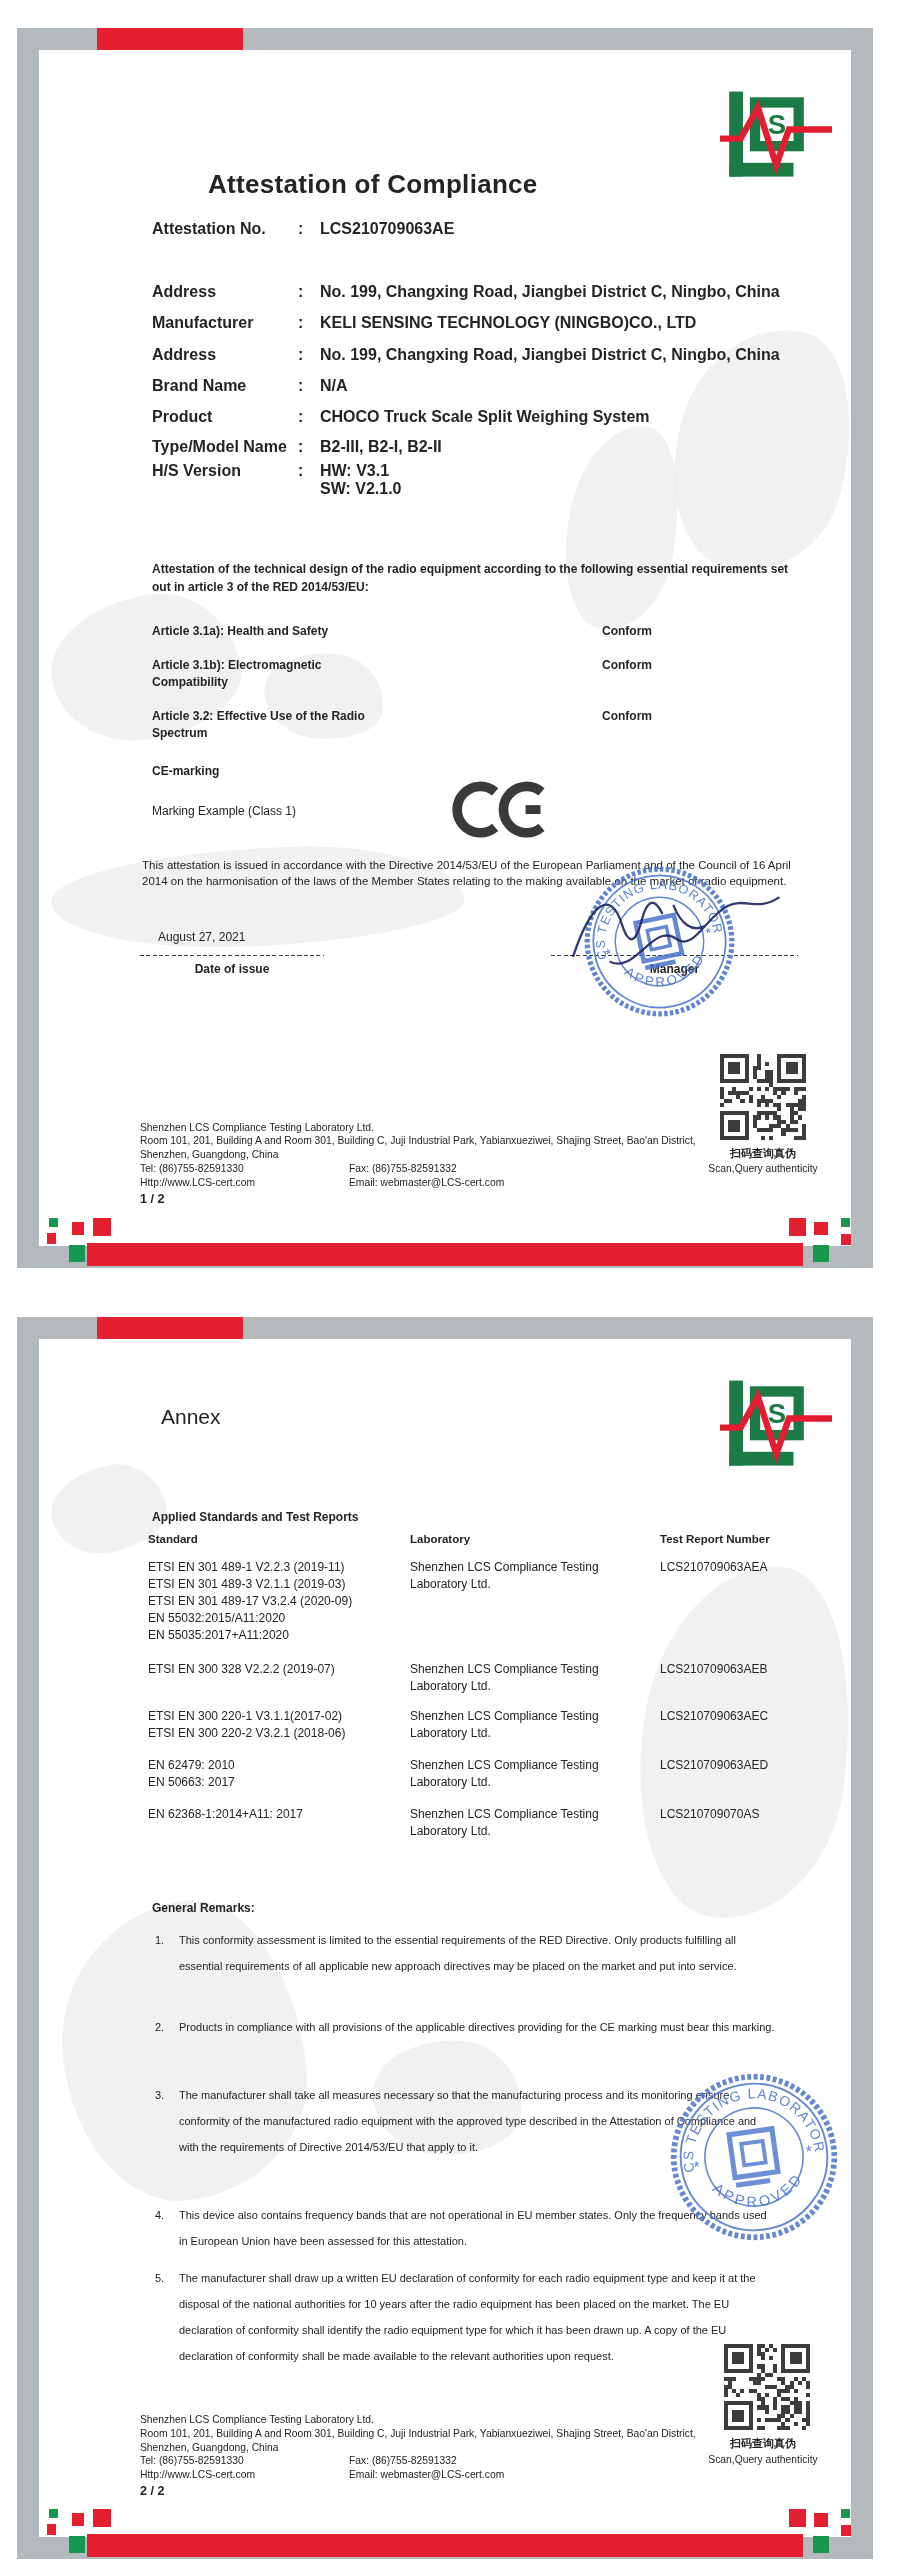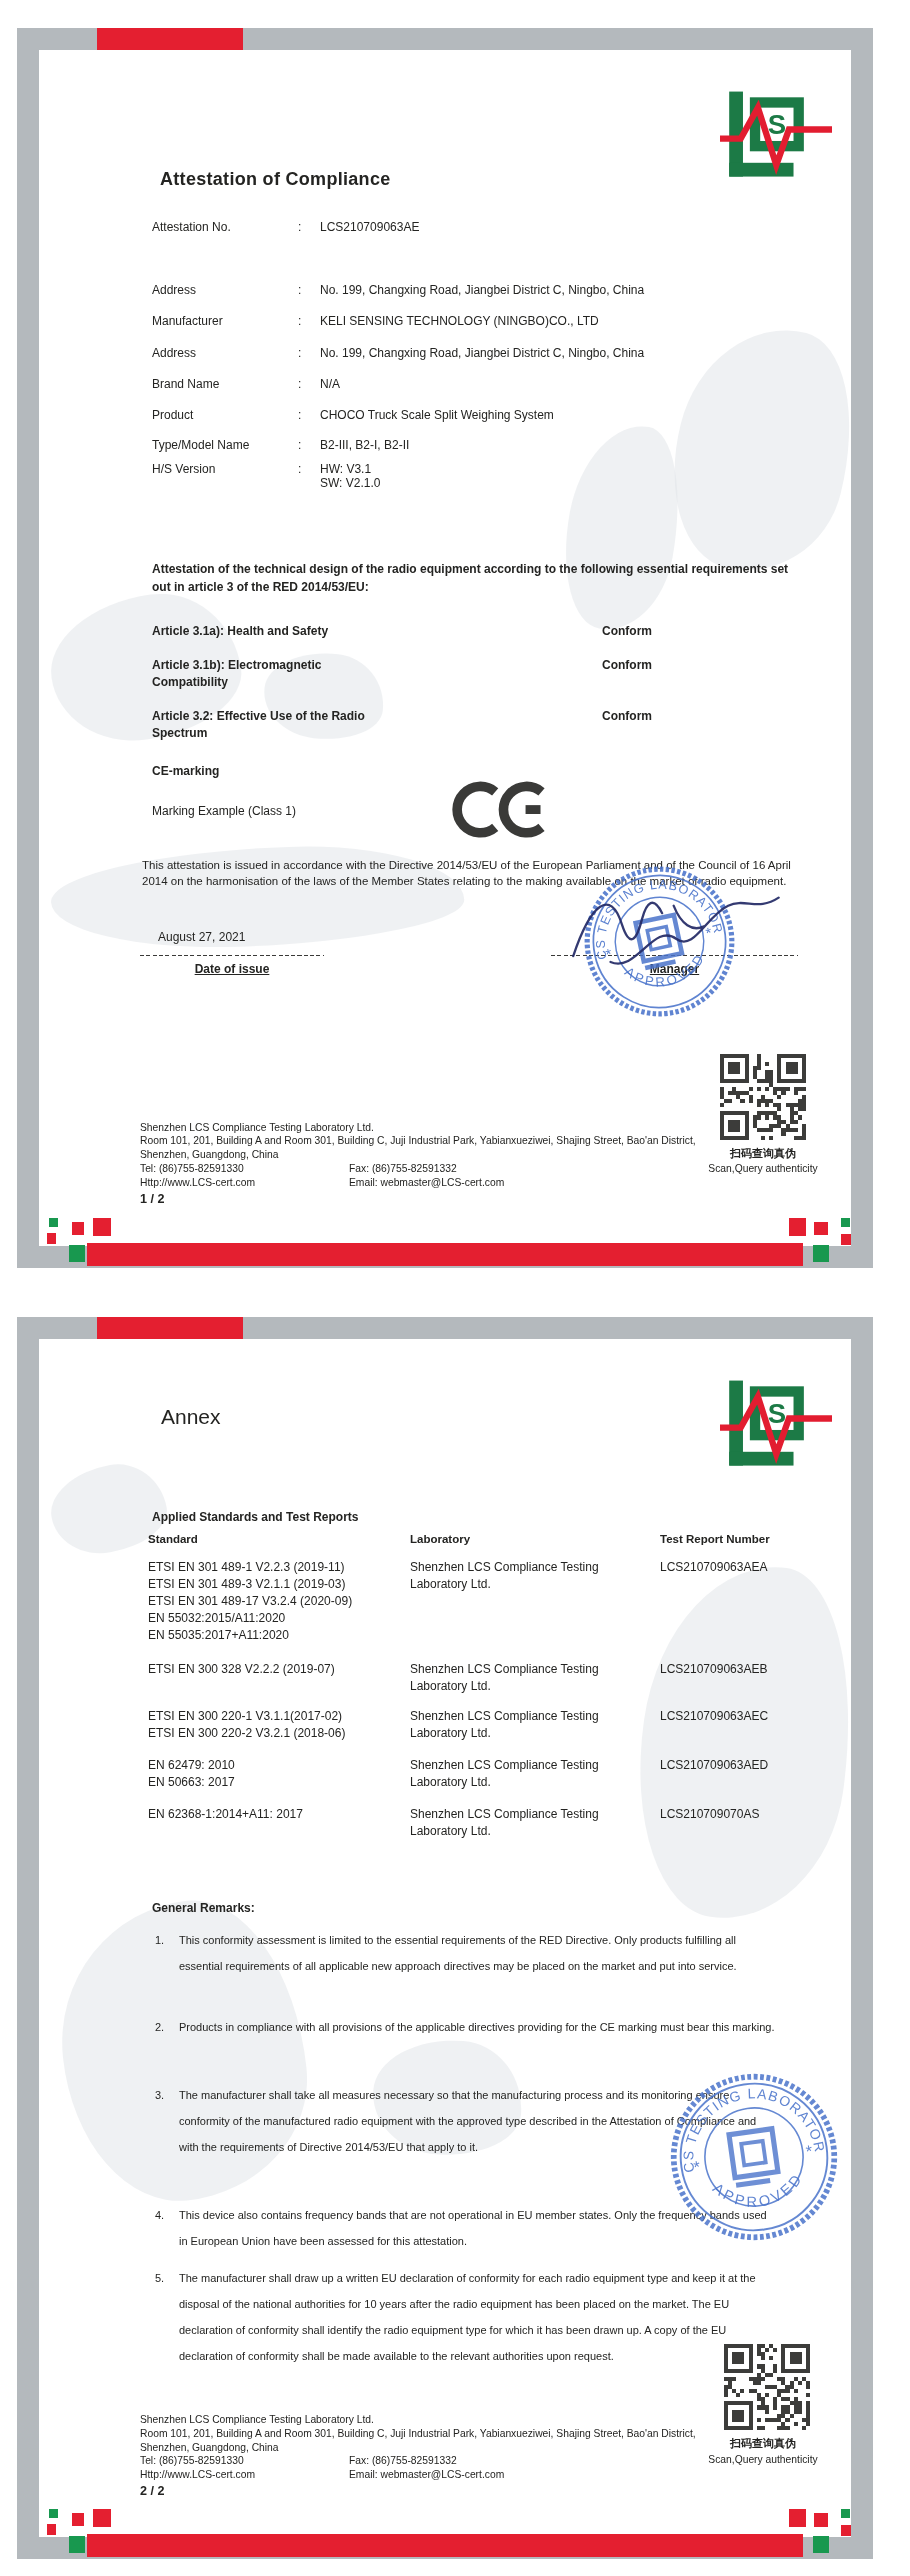--- a/index.html
+++ b/index.html
@@ -16,34 +16,34 @@
   .strip.right{right:0;top:0;width:22px;height:100%;}
   .strip.bottom{left:0;bottom:0;width:856px;height:22px;}
   .seg{position:absolute;background:#e41f30;z-index:2;}
   .sq{position:absolute;z-index:3;}
   .sq.red{background:#e41f30;}
   .sq.green{background:#18984f;}
   .blob{position:absolute;background:#dfe3e7;opacity:.5;z-index:0;
         border-radius:58% 42% 55% 45% / 48% 60% 40% 52%;}
   .txt{position:absolute;z-index:4;line-height:1.25;}
   .b{font-weight:bold;}
-  .title{font-size:18px;font-weight:bold;letter-spacing:0.3px;}
-  .frow{position:absolute;left:135px;width:677px;font-size:12px;font-weight:normal;z-index:4;}
+  .title{font-size:26px;font-weight:bold;letter-spacing:0.3px;margin-left:48px;}
+  .frow{position:absolute;left:135px;width:677px;font-size:16px;font-weight:bold;z-index:4;}
   .flabel{display:inline-block;width:146px;vertical-align:top;}
   .fcolon{display:inline-block;width:22px;vertical-align:top;}
   .fvalue{display:inline-block;vertical-align:top;max-width:493px;}
   .fvalue .v2{display:block;}
   .arow{position:absolute;left:135px;width:677px;font-size:12px;font-weight:bold;z-index:4;line-height:17px;}
   .aname{display:inline-block;width:247px;vertical-align:top;}
   .aconf{position:absolute;left:450px;top:0;}
   .note{font-size:12px;font-weight:bold;line-height:18.4px;width:648px;}
   .para{font-size:11.5px;line-height:16px;width:668px;}
   .dash{position:absolute;height:1.7px;z-index:4;
         background:repeating-linear-gradient(90deg,#3a3a38 0 4px,transparent 4px 6.3px);}
-  .sigcap{position:absolute;font-size:12px;font-weight:bold;text-align:center;z-index:4;text-decoration:underline;}
+  .sigcap{position:absolute;font-size:12px;font-weight:bold;text-align:center;z-index:4;}
   .footer{position:absolute;left:123px;width:654px;font-size:10.3px;z-index:4;}
   .footer .fl{position:absolute;left:0;white-space:nowrap;}
   .footer .fr{position:absolute;left:209px;white-space:nowrap;}
   .footer .pnum{position:absolute;left:0;font-size:12.6px;font-weight:bold;}
   .qr{position:absolute;width:86px;height:86px;background:#fff;z-index:5;}
   .qrcap{position:absolute;width:172px;text-align:center;z-index:5;line-height:15.5px;}
   .qrcap .zh{font-size:11px;font-weight:bold;display:block;}
   .qrcap .en{font-size:10.3px;display:block;}
   .annex-title{font-size:21px;}
   .thead{position:absolute;font-size:11.5px;font-weight:bold;z-index:4;}

